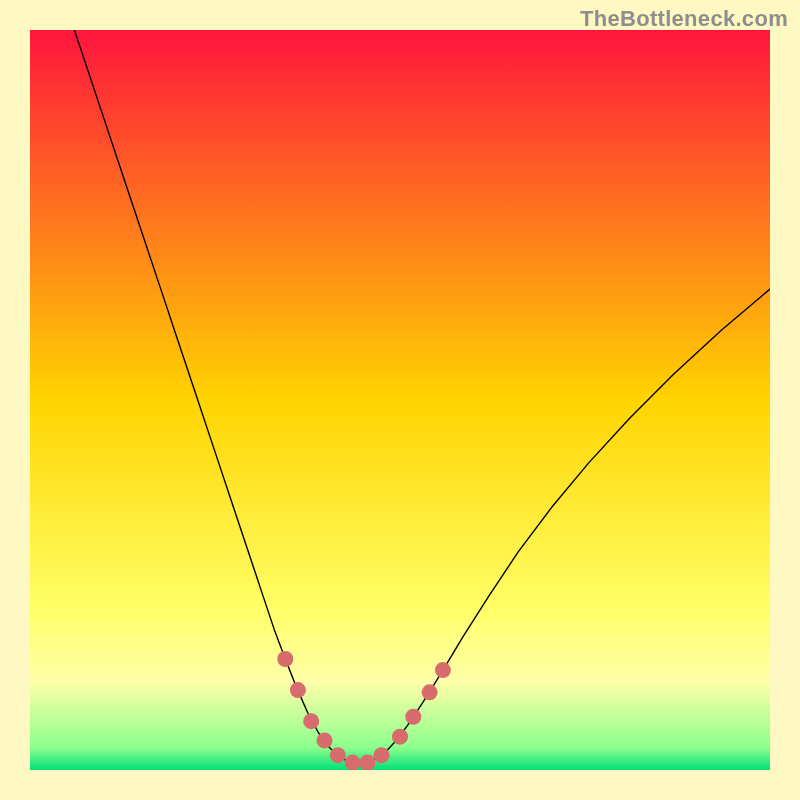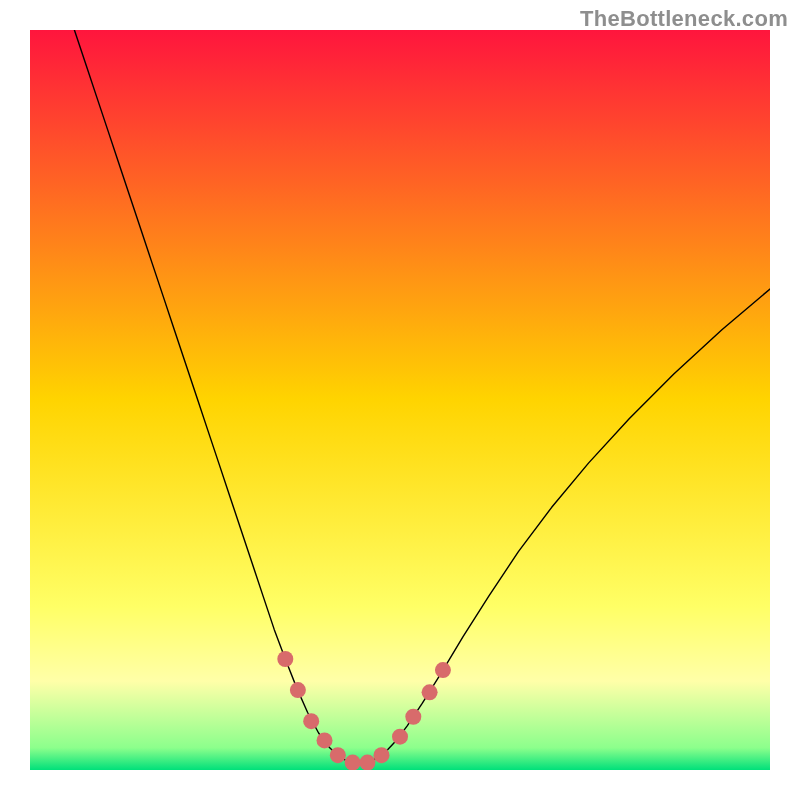--- a/index.html
+++ b/index.html
@@ -7,21 +7,21 @@
     padding: 0;
     width: 800px;
     height: 800px;
     background: #000000;
     overflow: hidden;
   }
   .stage {
     position: relative;
     width: 800px;
     height: 800px;
-    background: #ffffff;
+    background: #fef9c3;
   }
   .plot-area {
     position: absolute;
     left: 30px;
     top: 30px;
     width: 740px;
     height: 740px;
     overflow: hidden;
   }
   .watermark {

